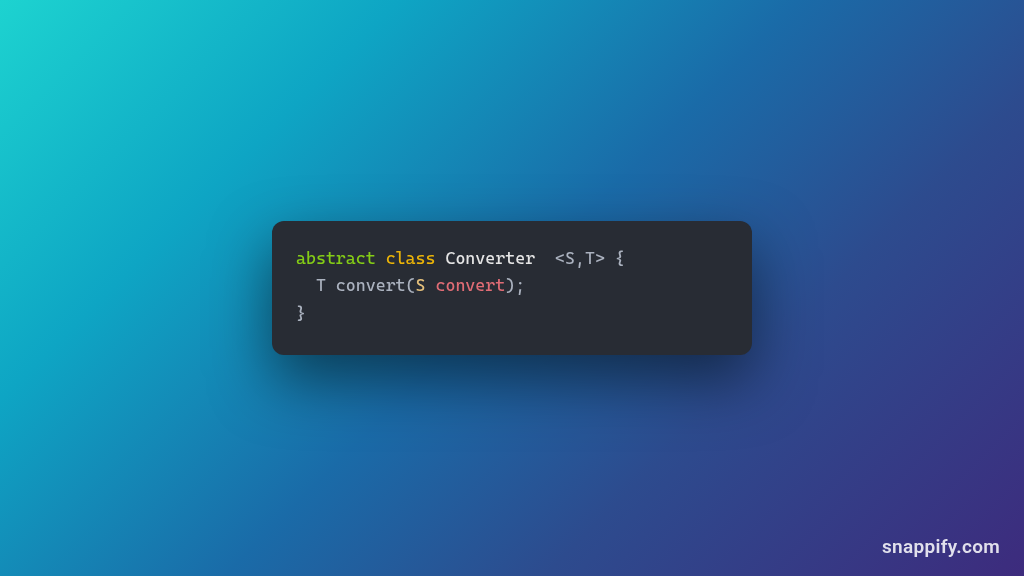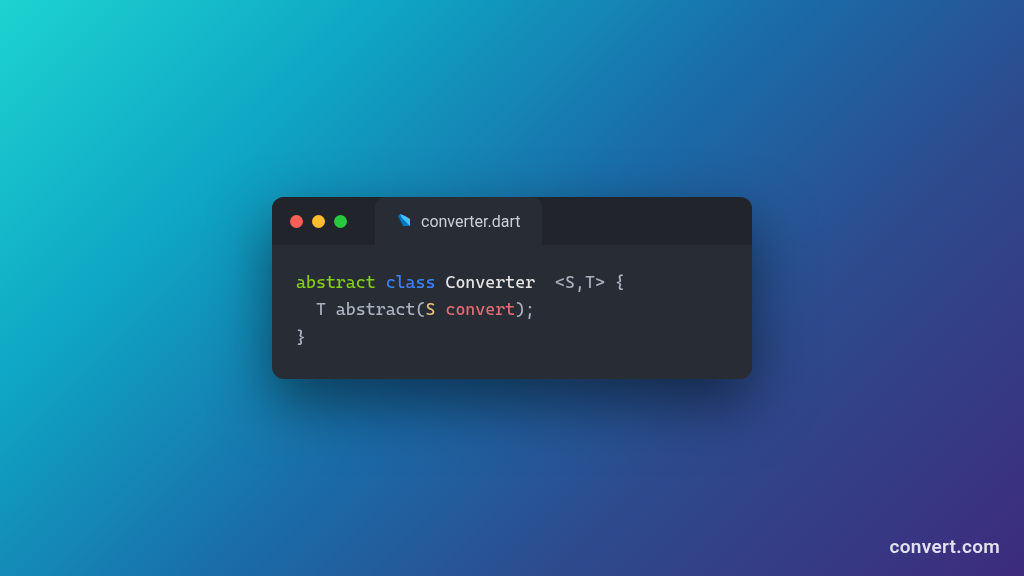--- a/index.html
+++ b/index.html
@@ -85,21 +85,21 @@
       font-size: 17px;
       line-height: 1.6;
       color: #abb2bf;
     }
     
     .code-line {
       white-space: pre;
     }
     
     .keyword { color: #84cc16; }
-    .keyword2 { color: #3b82f6; }
+    .keyword2 { color: #eab308; }
     .classname { color: #e5e5e5; }
     .generic { color: #abb2bf; margin-left: 20px; }
     .type { color: #abb2bf; }
     .method { color: #abb2bf; }
     .param-type { color: #e5c07b; }
     .param-name { color: #e06c75; }
     .punct { color: #abb2bf; }
     
     .watermark {
       position: absolute;
@@ -108,36 +108,20 @@
       color: rgba(255, 255, 255, 0.85);
       font-size: 19px;
       font-weight: 600;
       letter-spacing: 0.3px;
     }
   </style>
 </head>
 <body>
 
 <div class="code-window">
-  <div class="window-header">
-    <div class="traffic-lights">
-      <div class="traffic-light red"></div>
-      <div class="traffic-light yellow"></div>
-      <div class="traffic-light green"></div>
-    </div>
-    <div class="tab">
-      <span class="dart-icon">
-        <svg width="16" height="16" viewBox="0 0 16 16">
-          <path d="M 3 1 L 13 6 L 13 13 L 6 13 L 1 3 Z" fill="#0175c2"></path>
-          <path d="M 3 1 L 8 3 L 13 6 L 13 13 L 10 10 L 5 5 Z" fill="#40c4ff"></path>
-        </svg>
-      </span>
-      <span class="tab-title">converter.dart</span>
-    </div>
-  </div>
   <div class="code-content">
     <div class="code-line"><span class="keyword">abstract</span> <span class="keyword2">class</span> <span class="classname">Converter</span><span class="generic">&lt;S,T&gt;</span><span class="punct"> {</span></div>
-    <div class="code-line"><span>  </span><span class="type">T</span><span class="method"> abstract(</span><span class="param-type">S</span><span class="param-name"> convert</span><span class="punct">);</span></div>
+    <div class="code-line"><span>  </span><span class="type">T</span><span class="method"> convert(</span><span class="param-type">S</span><span class="param-name"> convert</span><span class="punct">);</span></div>
     <div class="code-line"><span class="punct">}</span></div>
   </div>
 </div>
 
-<div class="watermark">convert.com</div>
+<div class="watermark">snappify.com</div>
 
 </body></html>

